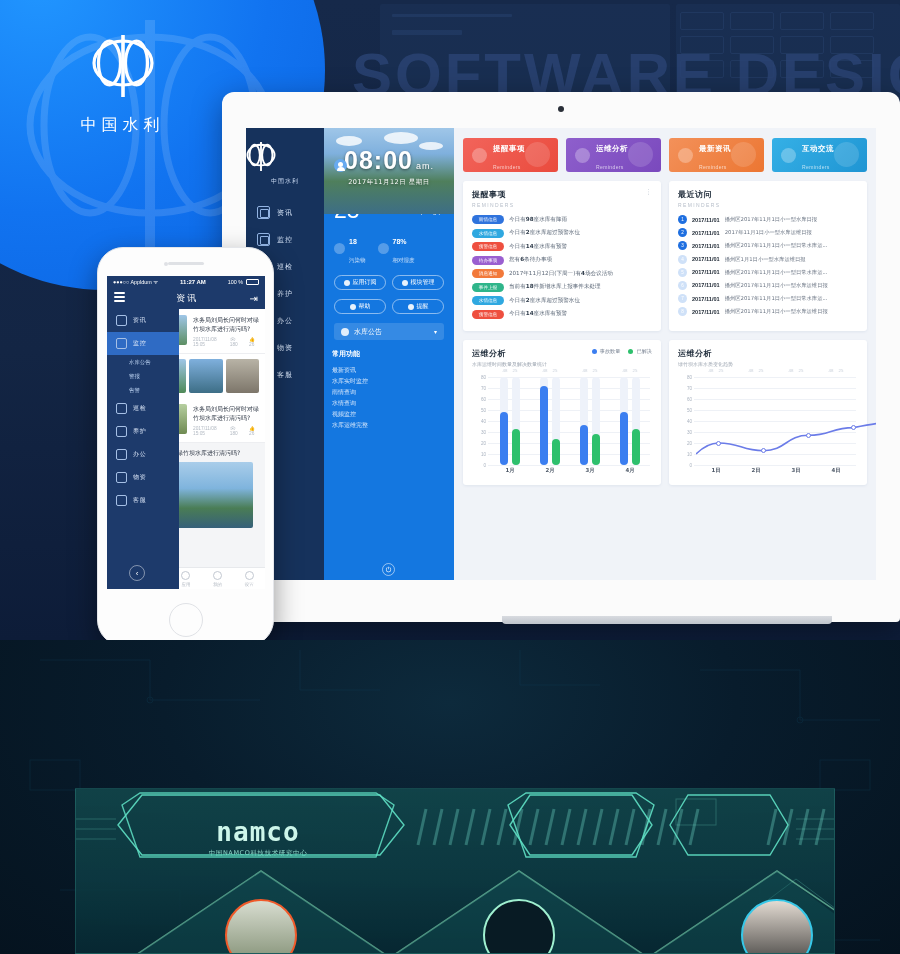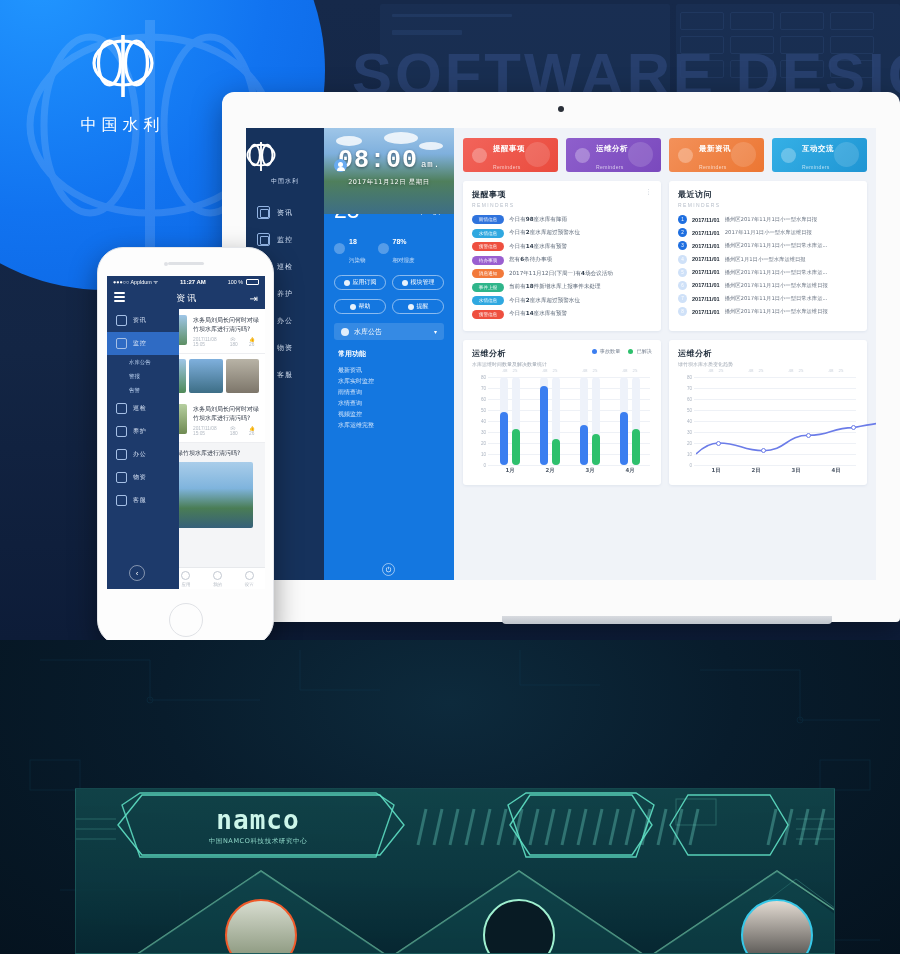--- a/index.html
+++ b/index.html
@@ -78,21 +78,21 @@
      font-family:"DejaVu Sans",sans-serif;}
 
   
   .dash-blue{ position:absolute; left:78px; top:0; width:130px; height:452px;
     background:#1477e0;}
   .blue-photo{ position:absolute; left:0; top:0; width:130px; height:86px; overflow:hidden;
     background:linear-gradient(180deg,#9fc6e8 0%, #7fb0dd 30%, #4f7f5c 62%, #3d6e86 100%);}
   .cloud{position:absolute;background:rgba(255,255,255,.8);border-radius:50%;}
   .blue-time{position:absolute;left:0;top:18px;width:130px;text-align:center;color:#fff;
      text-shadow:0 1px 3px rgba(0,0,0,.5);}
-  .blue-time .t{font-size:25px;font-weight:bold;letter-spacing:1px;font-family:Liberation Mono, monospace;}
+  .blue-time .t{font-size:25px;font-weight:bold;letter-spacing:1px;}
   .blue-time .am{font-size:9px;margin-left:3px;font-weight:normal;}
   .blue-time .d{font-size:6.5px;margin-top:3px;letter-spacing:.5px;
     font-family:"DejaVu Sans",sans-serif;}
   .blue-title{ text-align:center;color:#fff;font-size:10px;font-weight:bold;
      padding-top:9px;letter-spacing:1px;font-family:"DejaVu Sans",sans-serif;}
   .blue-user{ display:flex;align-items:center;gap:5px;padding:8px 10px 0 10px;}
   .avatar-sm{width:13px;height:13px;border-radius:50%;background:#68aaf0;flex:none;
      position:relative;}
   .avatar-sm:after{content:"";position:absolute;left:4px;top:2.5px;width:5px;height:5px;
      border-radius:50%;background:#fff;}
@@ -116,21 +116,21 @@
   .w-stat .l{color:#cfe3fa;font-size:5.5px;font-family:"DejaVu Sans",sans-serif;}
   .chip-row{display:flex;gap:6px;padding:9px 10px 0;}
   .chip{flex:1;border:1px solid rgba(255,255,255,.5);border-radius:9px;height:15px;
     display:flex;align-items:center;justify-content:center;gap:3px;
     color:#fff;font-size:6px;font-family:"DejaVu Sans",sans-serif;}
   .chip .cd{width:6px;height:6px;border-radius:50%;background:#fff;opacity:.9;}
   .more-app{margin:9px 10px 0;height:17px;border-radius:3px;background:rgba(255,255,255,.14);
     display:flex;align-items:center;padding:0 7px;gap:5px;color:#fff;font-size:7px;
     font-family:"DejaVu Sans",sans-serif;}
   .more-app .car{margin-left:auto;font-size:6px;}
-  .linkcols{display:flex;padding:9px 14px 0;gap:2px;flex-direction:column;}
+  .linkcols{display:flex;padding:9px 8px 0;gap:2px;flex-direction:column;}
   .linkcol{flex:1;}
   .linkcol h5{color:#fff;font-size:7px;margin-bottom:5px;font-weight:bold;
     font-family:"DejaVu Sans",sans-serif;}
   .linkcol div{color:#d4e6fb;font-size:6px;line-height:1.85;
     font-family:"DejaVu Sans",sans-serif;}
   .power{position:absolute;left:58px;bottom:4px;width:13px;height:13px;border-radius:50%;
     border:1px solid rgba(255,255,255,.55);color:#fff;font-size:7px;text-align:center;
     line-height:12px;}
 
   
@@ -928,21 +928,21 @@
         <path d="M318 166 L443 82 L568 166"></path>
         <path d="M576 166 L701 82 L760 122"></path>
       </g>
       <g fill="rgba(20,90,92,.35)">
         <path d="M60 166 L185 82 L310 166 Z"></path>
         <path d="M318 166 L443 82 L568 166 Z"></path>
         <path d="M576 166 L701 82 L760 126 L760 166 Z"></path>
       </g>
     </svg>
 
-    <div class="hexbox" style="left:46px;top:4px;width:272px;height:64px;">
+    <div class="hexbox" style="left:46px;top:16px;width:272px;height:64px;">
       <div class="namco-logo">namco</div>
       <div class="namco-sub">中国NAMCO科技技术研究中心</div>
     </div>
 
     <svg width="146" height="64" viewBox="0 0 146 64" style="position:absolute;left:432px;top:4px;pointer-events:none">
       <path d="M2 32 L22 2 L124 2 L144 32 L124 62 L22 62 Z" fill="none" stroke="#5fe0c4" stroke-width="1.4" opacity=".9"></path>
     </svg>
 
     <svg width="122" height="64" viewBox="0 0 122 64" style="position:absolute;left:592px;top:4px;pointer-events:none">
       <path d="M2 32 L20 2 L102 2 L120 32 L102 62 L20 62 Z" fill="none" stroke="#5fe0c4" stroke-width="1.4" opacity=".9"></path>

